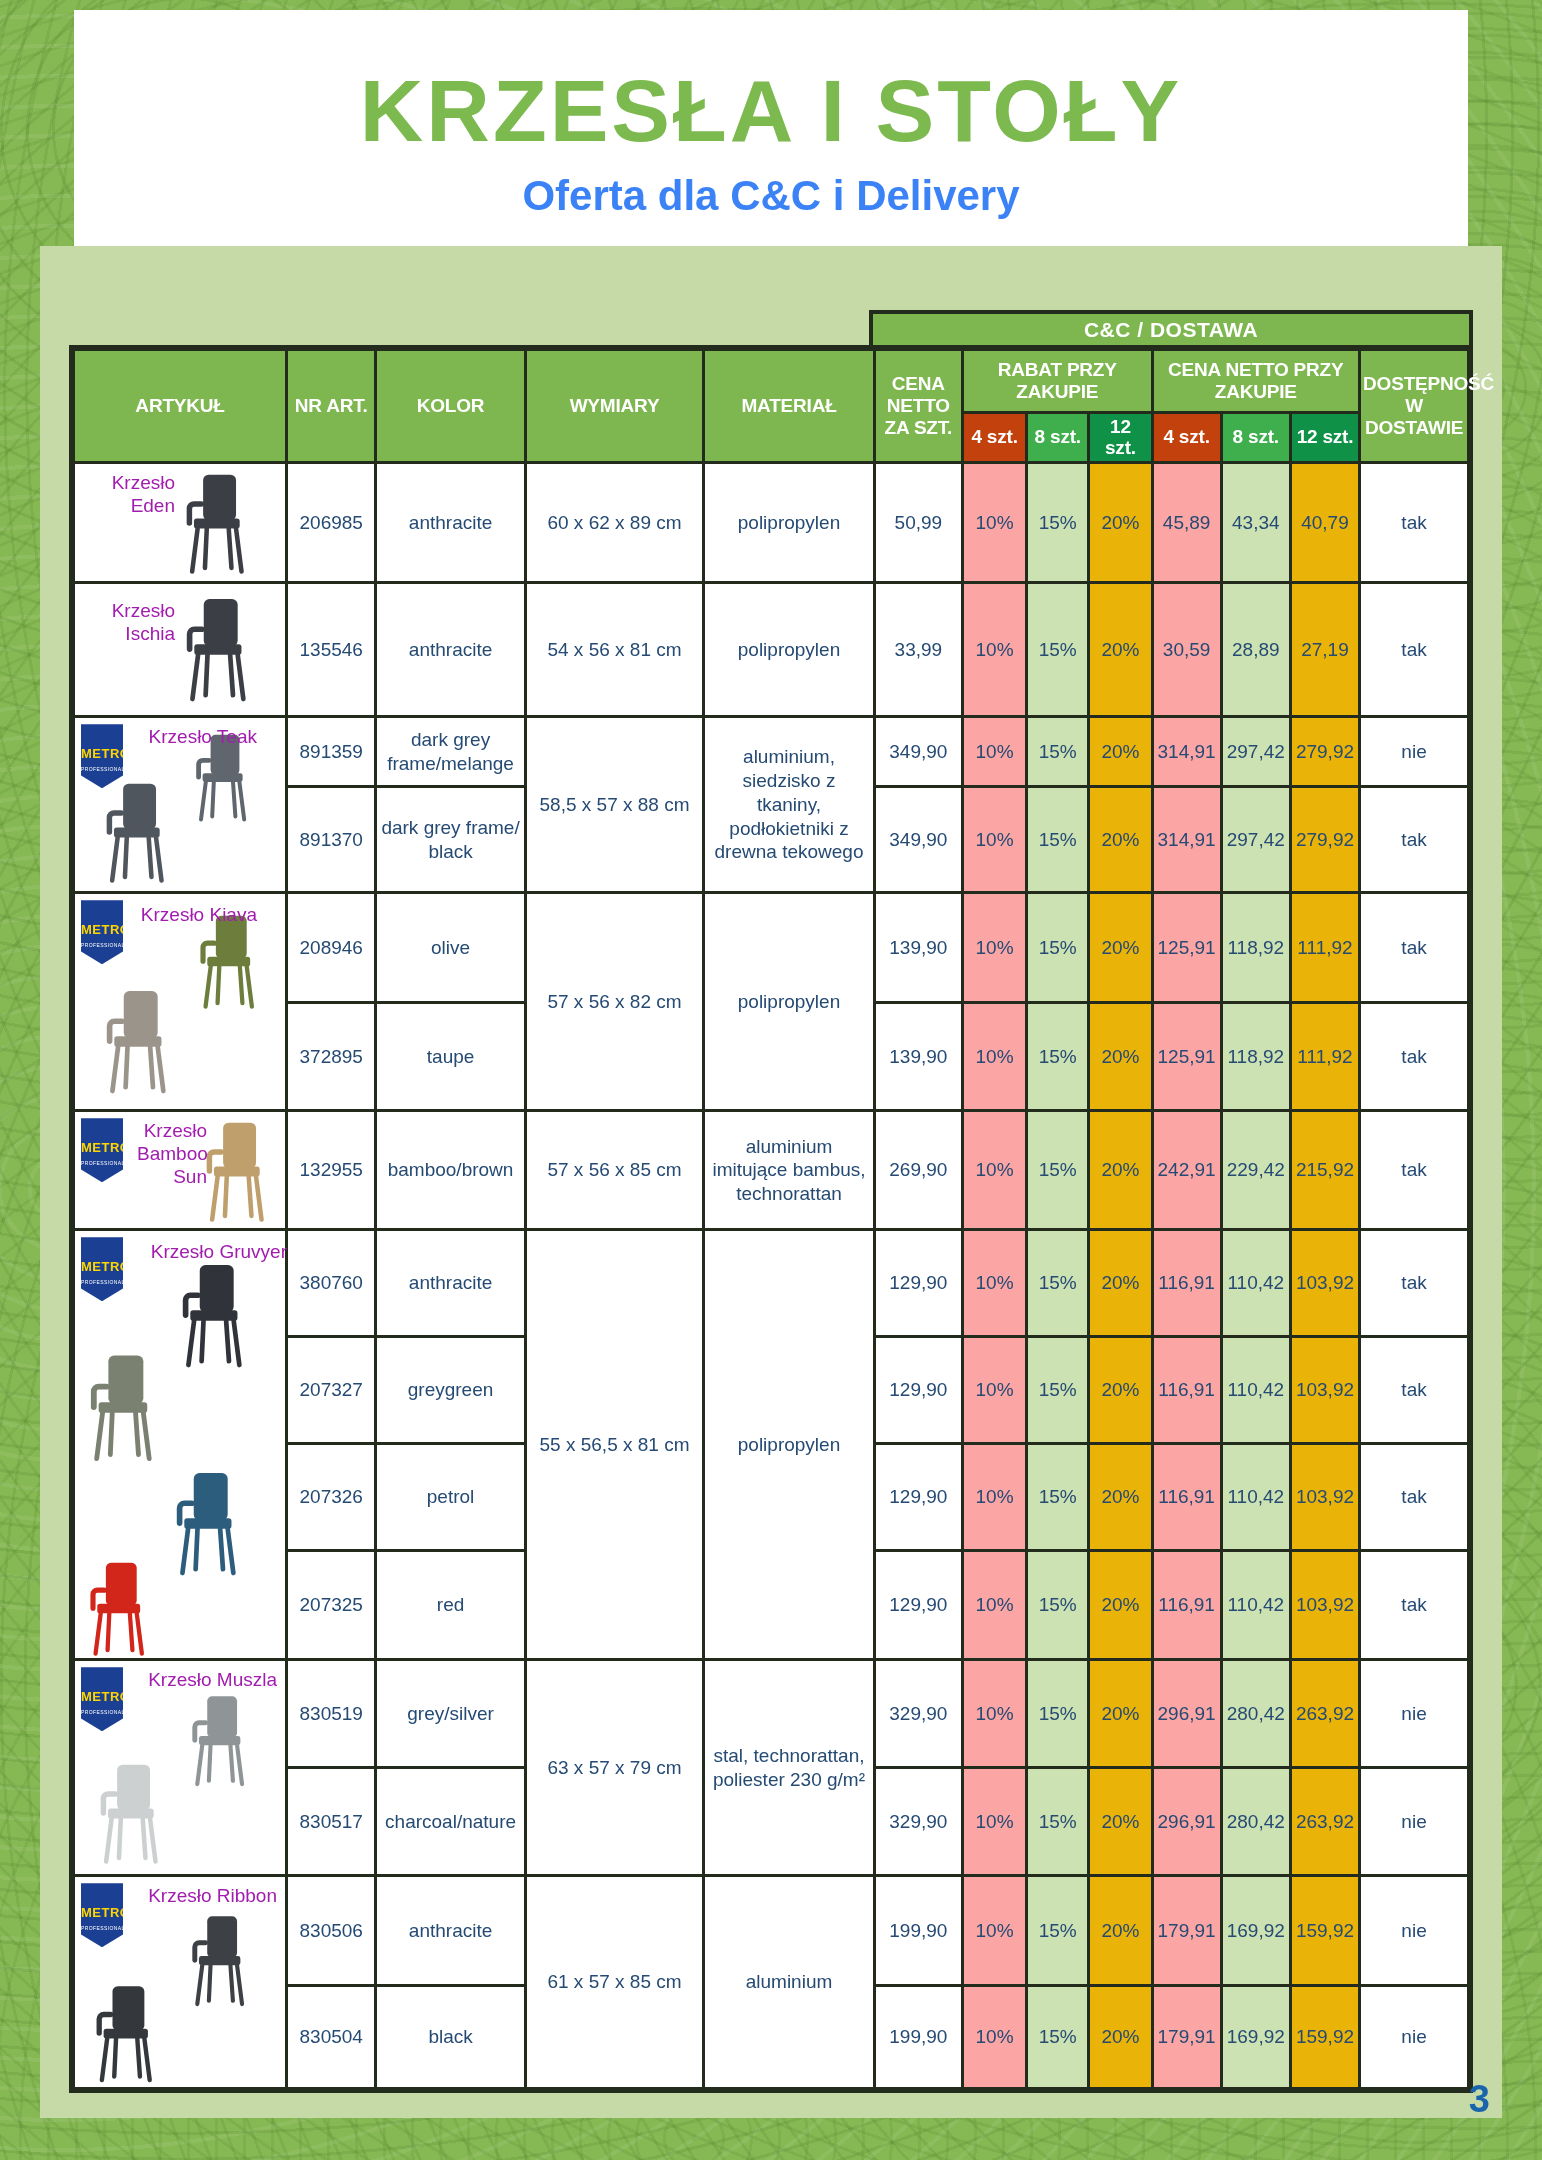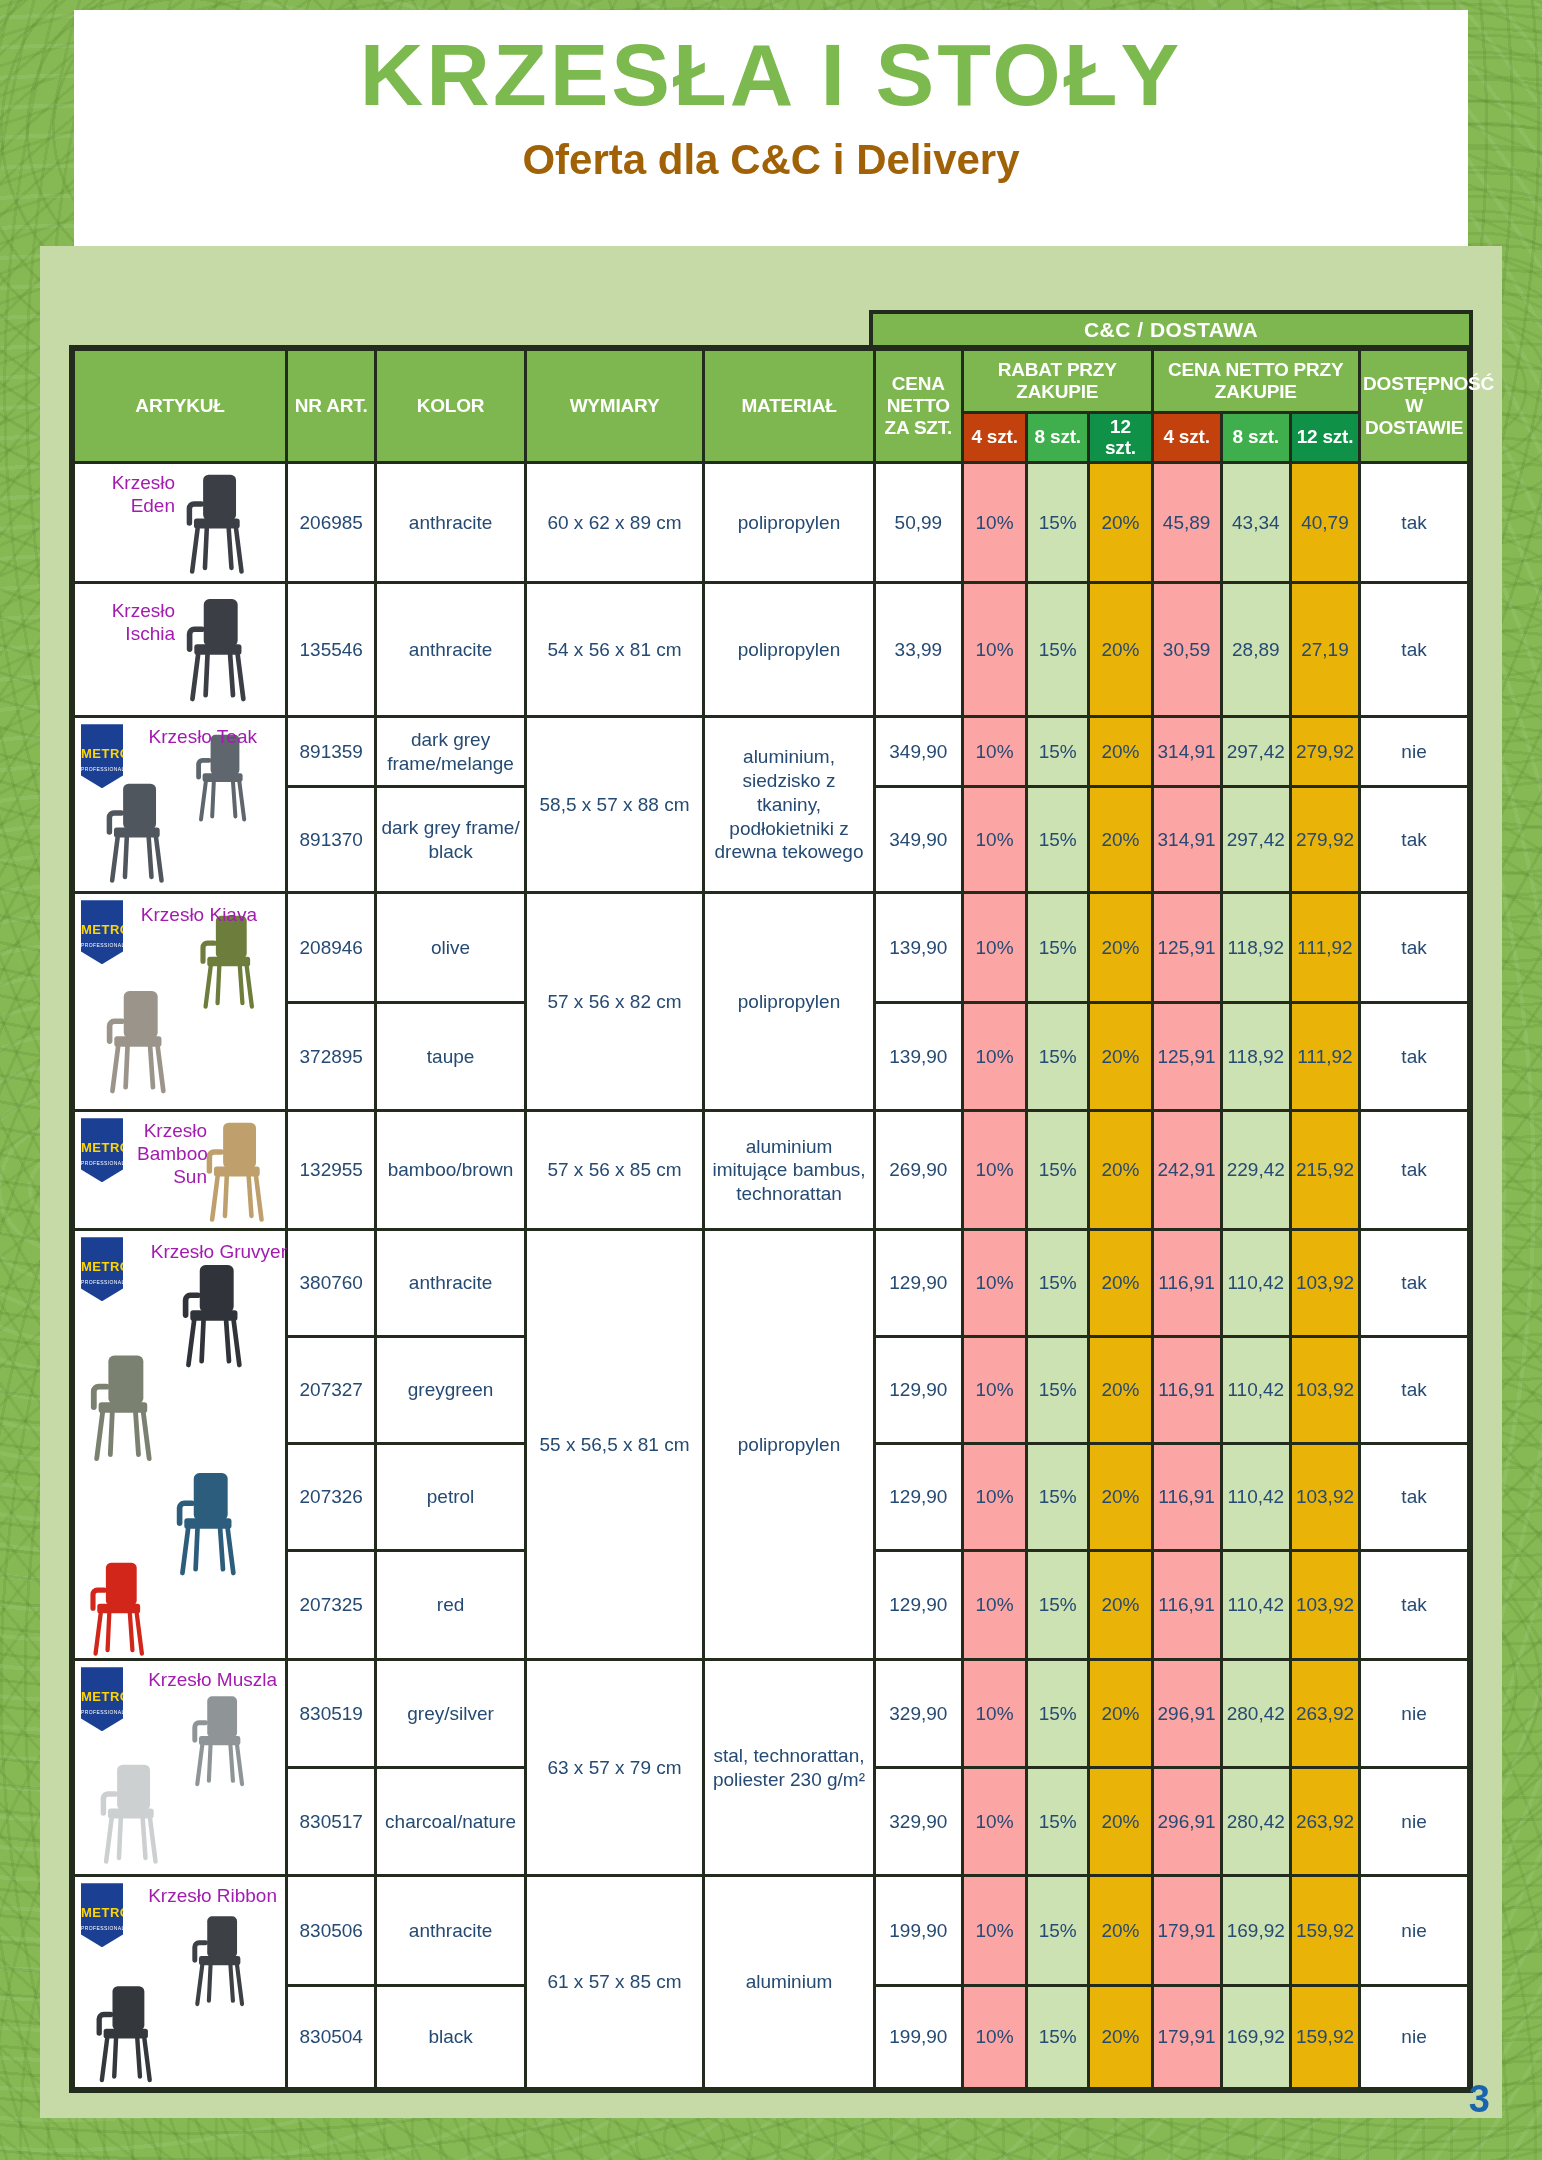--- a/index.html
+++ b/index.html
@@ -8,22 +8,22 @@
     font-family:"Liberation Sans", sans-serif;
     background-color:#86b854;
     background-image:
       repeating-radial-gradient(circle at 12% 6%, rgba(70,120,35,.16) 0 3px, transparent 3px 26px),
       repeating-radial-gradient(circle at 96% 18%, rgba(70,120,35,.14) 0 3px, transparent 3px 22px),
       repeating-radial-gradient(circle at 4% 55%, rgba(255,255,255,.07) 0 4px, transparent 4px 30px),
       repeating-radial-gradient(circle at 92% 78%, rgba(70,120,35,.15) 0 3px, transparent 3px 24px),
       repeating-radial-gradient(circle at 45% 99%, rgba(70,120,35,.13) 0 3px, transparent 3px 28px);
   }
   .titlebox{position:absolute;left:74px;top:10px;width:1394px;height:236px;background:#ffffff;text-align:center;}
-  .title{margin-top:14px;font-size:88px;font-weight:800;letter-spacing:3px;color:#7cb94e;}
-  .subtitle{margin-top:10px;font-size:42px;font-weight:600;color:#a16207;}
+  .title{margin-top:50px;font-size:88px;font-weight:800;letter-spacing:3px;color:#7cb94e;}
+  .subtitle{margin-top:10px;font-size:42px;font-weight:600;color:#3b82f6;}
   .panel{position:absolute;left:40px;top:246px;width:1462px;height:1872px;background:#c5daa6;}
   .table-area{position:absolute;left:69px;top:310px;}
   .ccbar{position:absolute;left:800px;top:0;width:604px;height:38px;box-sizing:border-box;
     background:#7eb750;border:4px solid #232c1c;border-bottom:none;
     color:#fff;font-weight:bold;font-size:21px;text-align:center;line-height:32px;letter-spacing:.5px;}
   table{position:absolute;left:0;top:35px;border-collapse:collapse;table-layout:fixed;width:1404px;background:#fff;border:6px solid #232c1c;}
   th,td{border:3px solid #232c1c;box-sizing:border-box;}
   th{background:#7eb750;color:#fff;font-weight:bold;font-size:19px;line-height:1.15;text-align:center;padding:2px;letter-spacing:-.2px;}
   td{font-size:19px;color:#254a73;text-align:center;vertical-align:middle;background:#fff;padding:2px 4px;line-height:1.25;}
   .q4h{background:#c2410c}.q8h{background:#3fae4d}.q12h{background:#0f9147}

